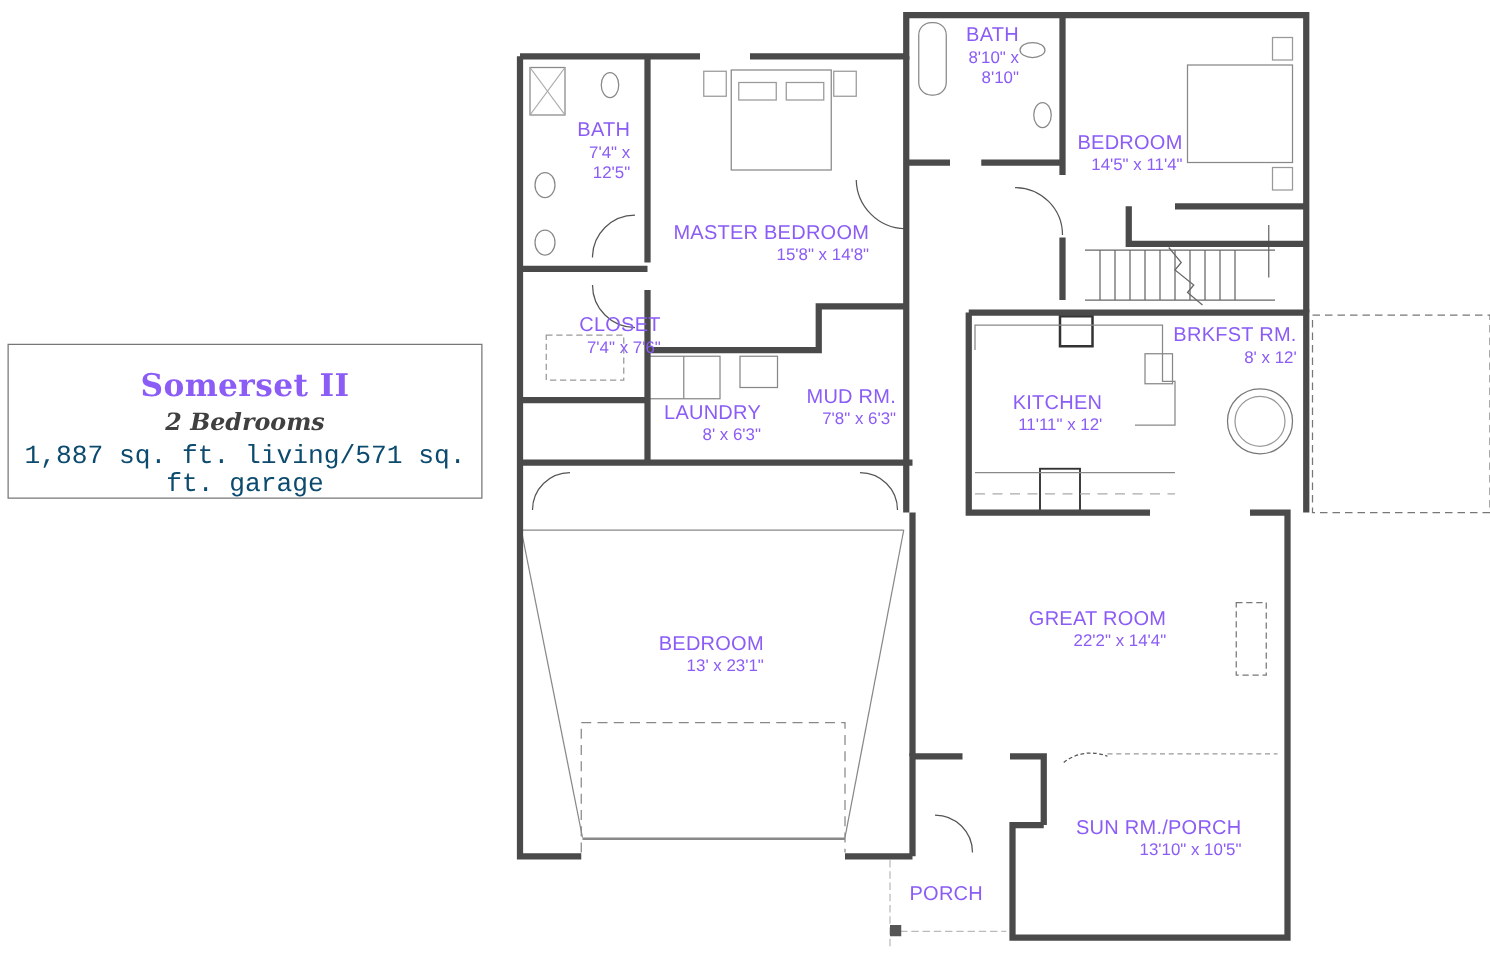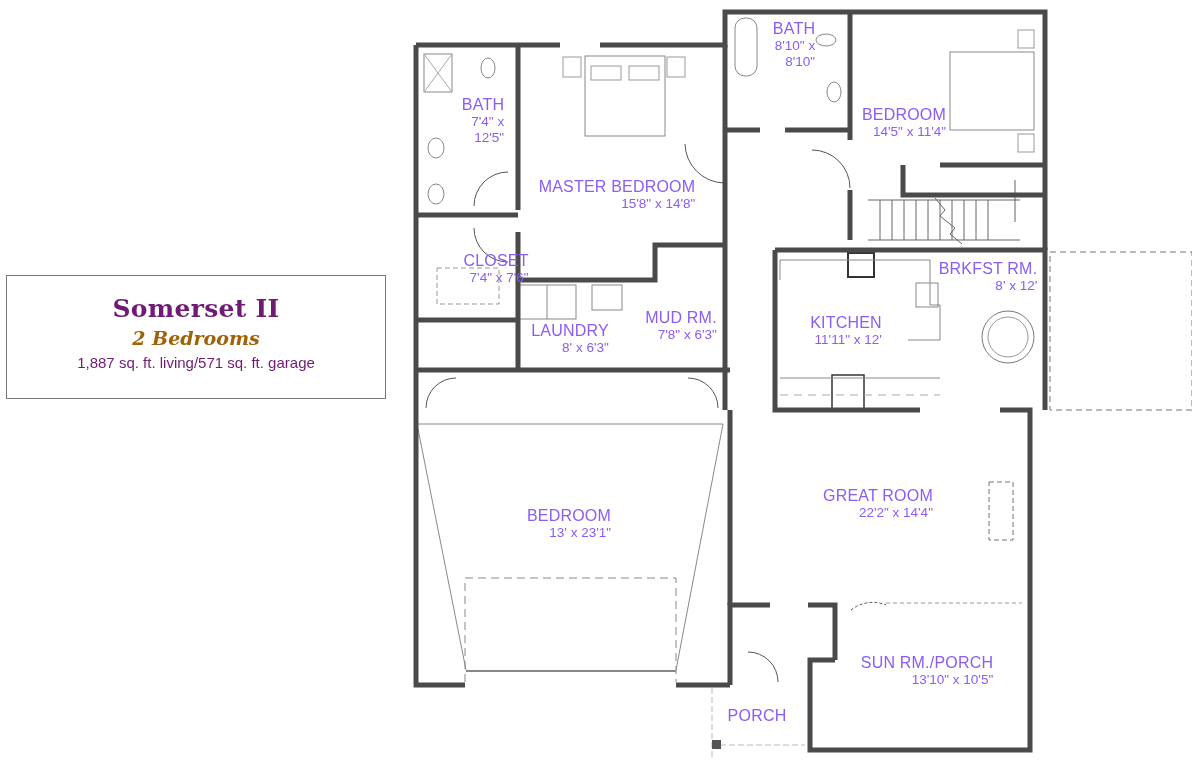--- a/index.html
+++ b/index.html
@@ -3,24 +3,24 @@
 <meta charset="utf-8">
 <style>
   html, body { margin:0; padding:0; background:#ffffff; }
   body { width:1192px; height:765px; position:relative; overflow:hidden;
          font-family:"Liberation Sans", sans-serif; color:#3a3a3a; }
   #plan-svg { position:absolute; left:0; top:0; width:1192px; height:765px; }
   .title-box { position:absolute; left:6px; top:275px; width:380px; height:124px;
                border:1.5px solid #777; box-sizing:border-box; background:#fff;
                text-align:center; }
   .title-name { font-family:"DejaVu Serif", serif; font-weight:bold; font-size:25px;
-                color:#701a75; margin-top:18px; letter-spacing:0.3px; }
+                color:#8b5cf6; margin-top:18px; letter-spacing:0.3px; }
   .title-beds { font-family:"DejaVu Serif", serif; font-style:italic; font-weight:bold;
-                font-size:19px; color:#a16207; margin-top:4px; }
-  .title-sqft { font-family:Liberation Sans, sans-serif; font-size:15px; color:#701a75; margin-top:5px; }
+                font-size:19px; color:#404040; margin-top:4px; }
+  .title-sqft { font-family:Liberation Mono, monospace; font-size:21px; color:#0c4a6e; margin-top:5px; }
   .room-label { position:absolute; text-align:right; color:#8b5cf6; white-space:nowrap;
                 transform:translateX(-50%); line-height:1.15; }
   .room-name { font-size:16px; letter-spacing:0.2px; }
   .room-dims { font-size:13.5px; }
 </style>
 </head>
 <body>
 
 <svg id="plan-svg" viewBox="0 0 1192 765" xmlns="http://www.w3.org/2000/svg">
   <g fill="none" stroke="#555" stroke-width="1">

